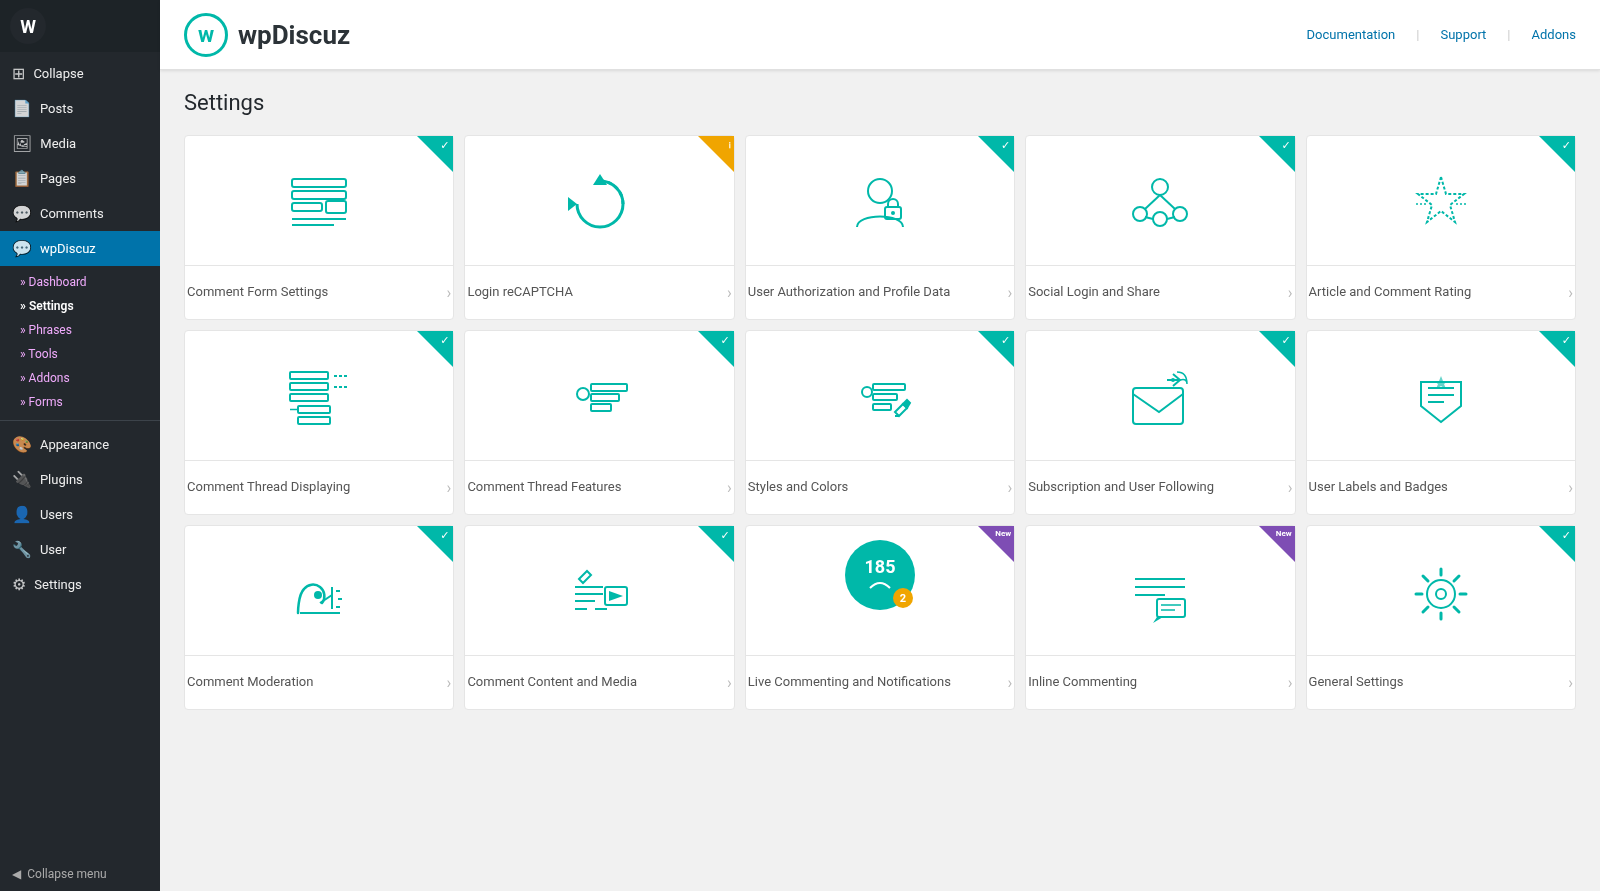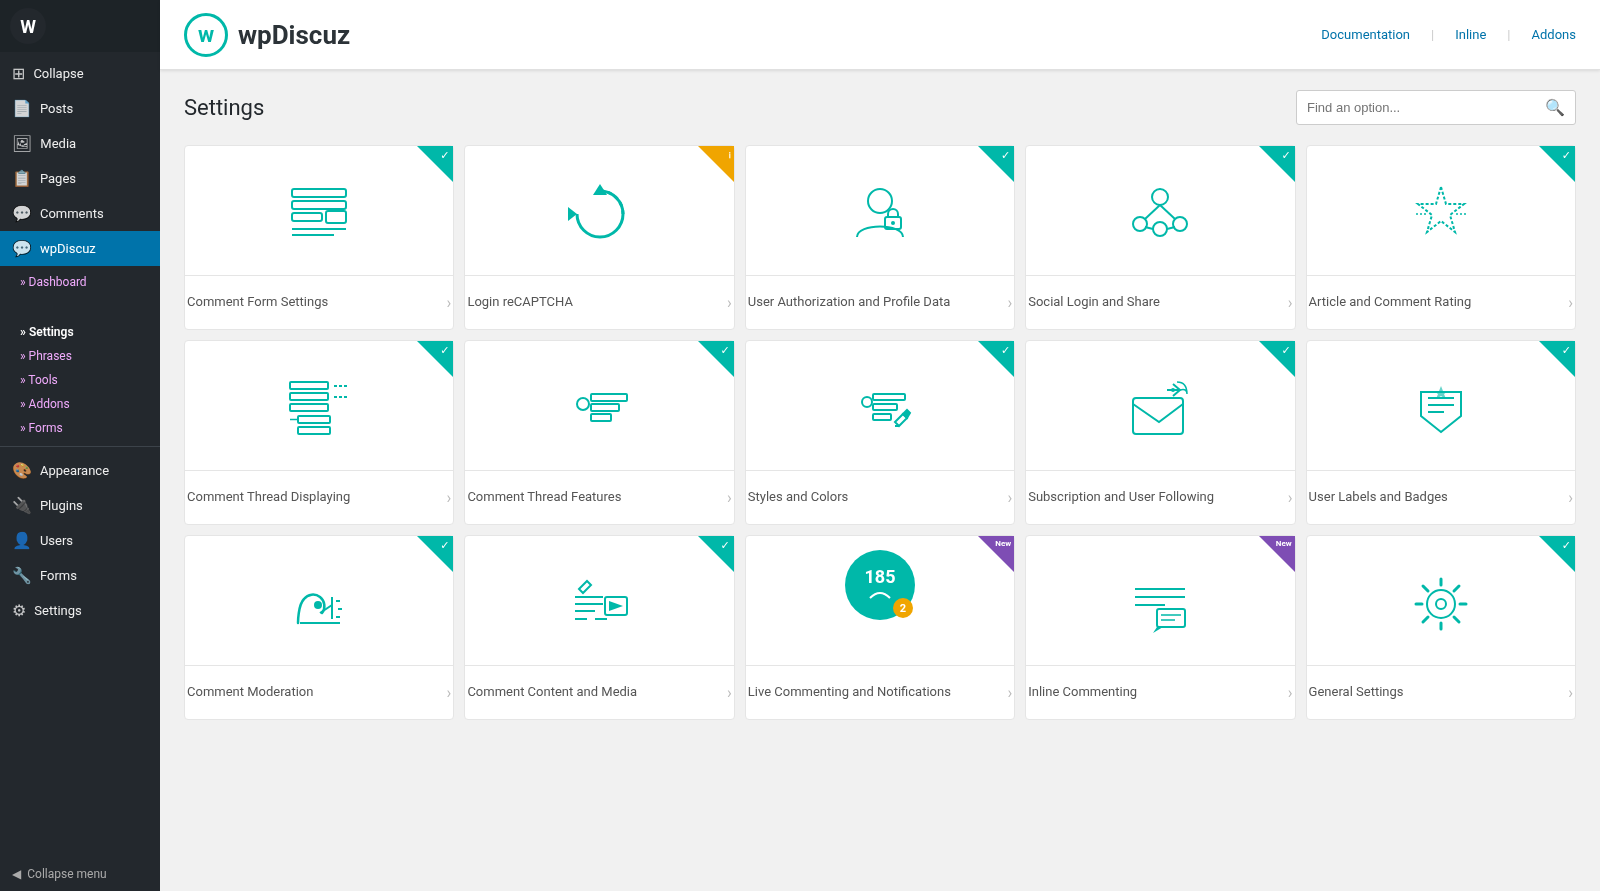--- a/index.html
+++ b/index.html
@@ -46,21 +46,21 @@
     .sidebar-sub-section {
       margin-top: 4px;
     }
     .sidebar-sub-item {
       padding: 5px 12px 5px 20px;
       font-size: 12px;
       color: #f0abfc;
       cursor: pointer;
     }
     .sidebar-sub-item.active { color: #fff; font-weight: bold; }
-    .sidebar-sub-item.bold { color: #fff; font-weight: 600; margin-top: 26px; }
+    .sidebar-sub-item.bold { color: #fff; font-weight: 600; }
 
     .sidebar-divider { border: none; border-top: 1px solid #3c434a; margin: 6px 0; }
 
     .sidebar-collapse {
       margin-top: auto;
       padding: 10px 12px;
       font-size: 12px;
       color: #aaa;
       cursor: pointer;
       display: flex; align-items: center; gap: 6px;
@@ -335,21 +335,21 @@
     <div class="sidebar-main-item">
       <span class="sidebar-icon">🔌</span>
       <span>Plugins</span>
     </div>
     <div class="sidebar-main-item">
       <span class="sidebar-icon">👤</span>
       <span>Users</span>
     </div>
     <div class="sidebar-main-item">
       <span class="sidebar-icon">🔧</span>
-      <span>Forms</span>
+      <span>User</span>
     </div>
     <div class="sidebar-main-item">
       <span class="sidebar-icon">⚙</span>
       <span>Settings</span>
     </div>
   </div>
 
   <div class="sidebar-collapse">
     <span>◀</span>
     <span>Collapse menu</span>
@@ -361,33 +361,29 @@
   <div id="topbar">
     <div class="topbar-logo">
       <div class="topbar-logo-circle">
         <span>w</span>
       </div>
       <span class="topbar-logo-text">wpDiscuz</span>
     </div>
     <div class="topbar-links">
       <a class="topbar-link">Documentation</a>
       <span class="topbar-sep">|</span>
-      <a class="topbar-link">Inline</a>
+      <a class="topbar-link">Support</a>
       <span class="topbar-sep">|</span>
       <a class="topbar-link">Addons</a>
     </div>
   </div>
 
   <div id="content">
     <div class="content-header">
       <h1 class="page-title">Settings</h1>
-      <div class="search-box">
-        <input class="search-input" type="text" placeholder="Find an option..." style="">
-        <button class="search-btn">🔍</button>
-      </div>
     </div>
 
     <div class="settings-grid">
 
       <div class="settings-card">
         <div class="corner-badge">
           <span class="corner-badge-check">✓</span>
         </div>
         <div class="card-icon-area">
           <div class="card-icon">

